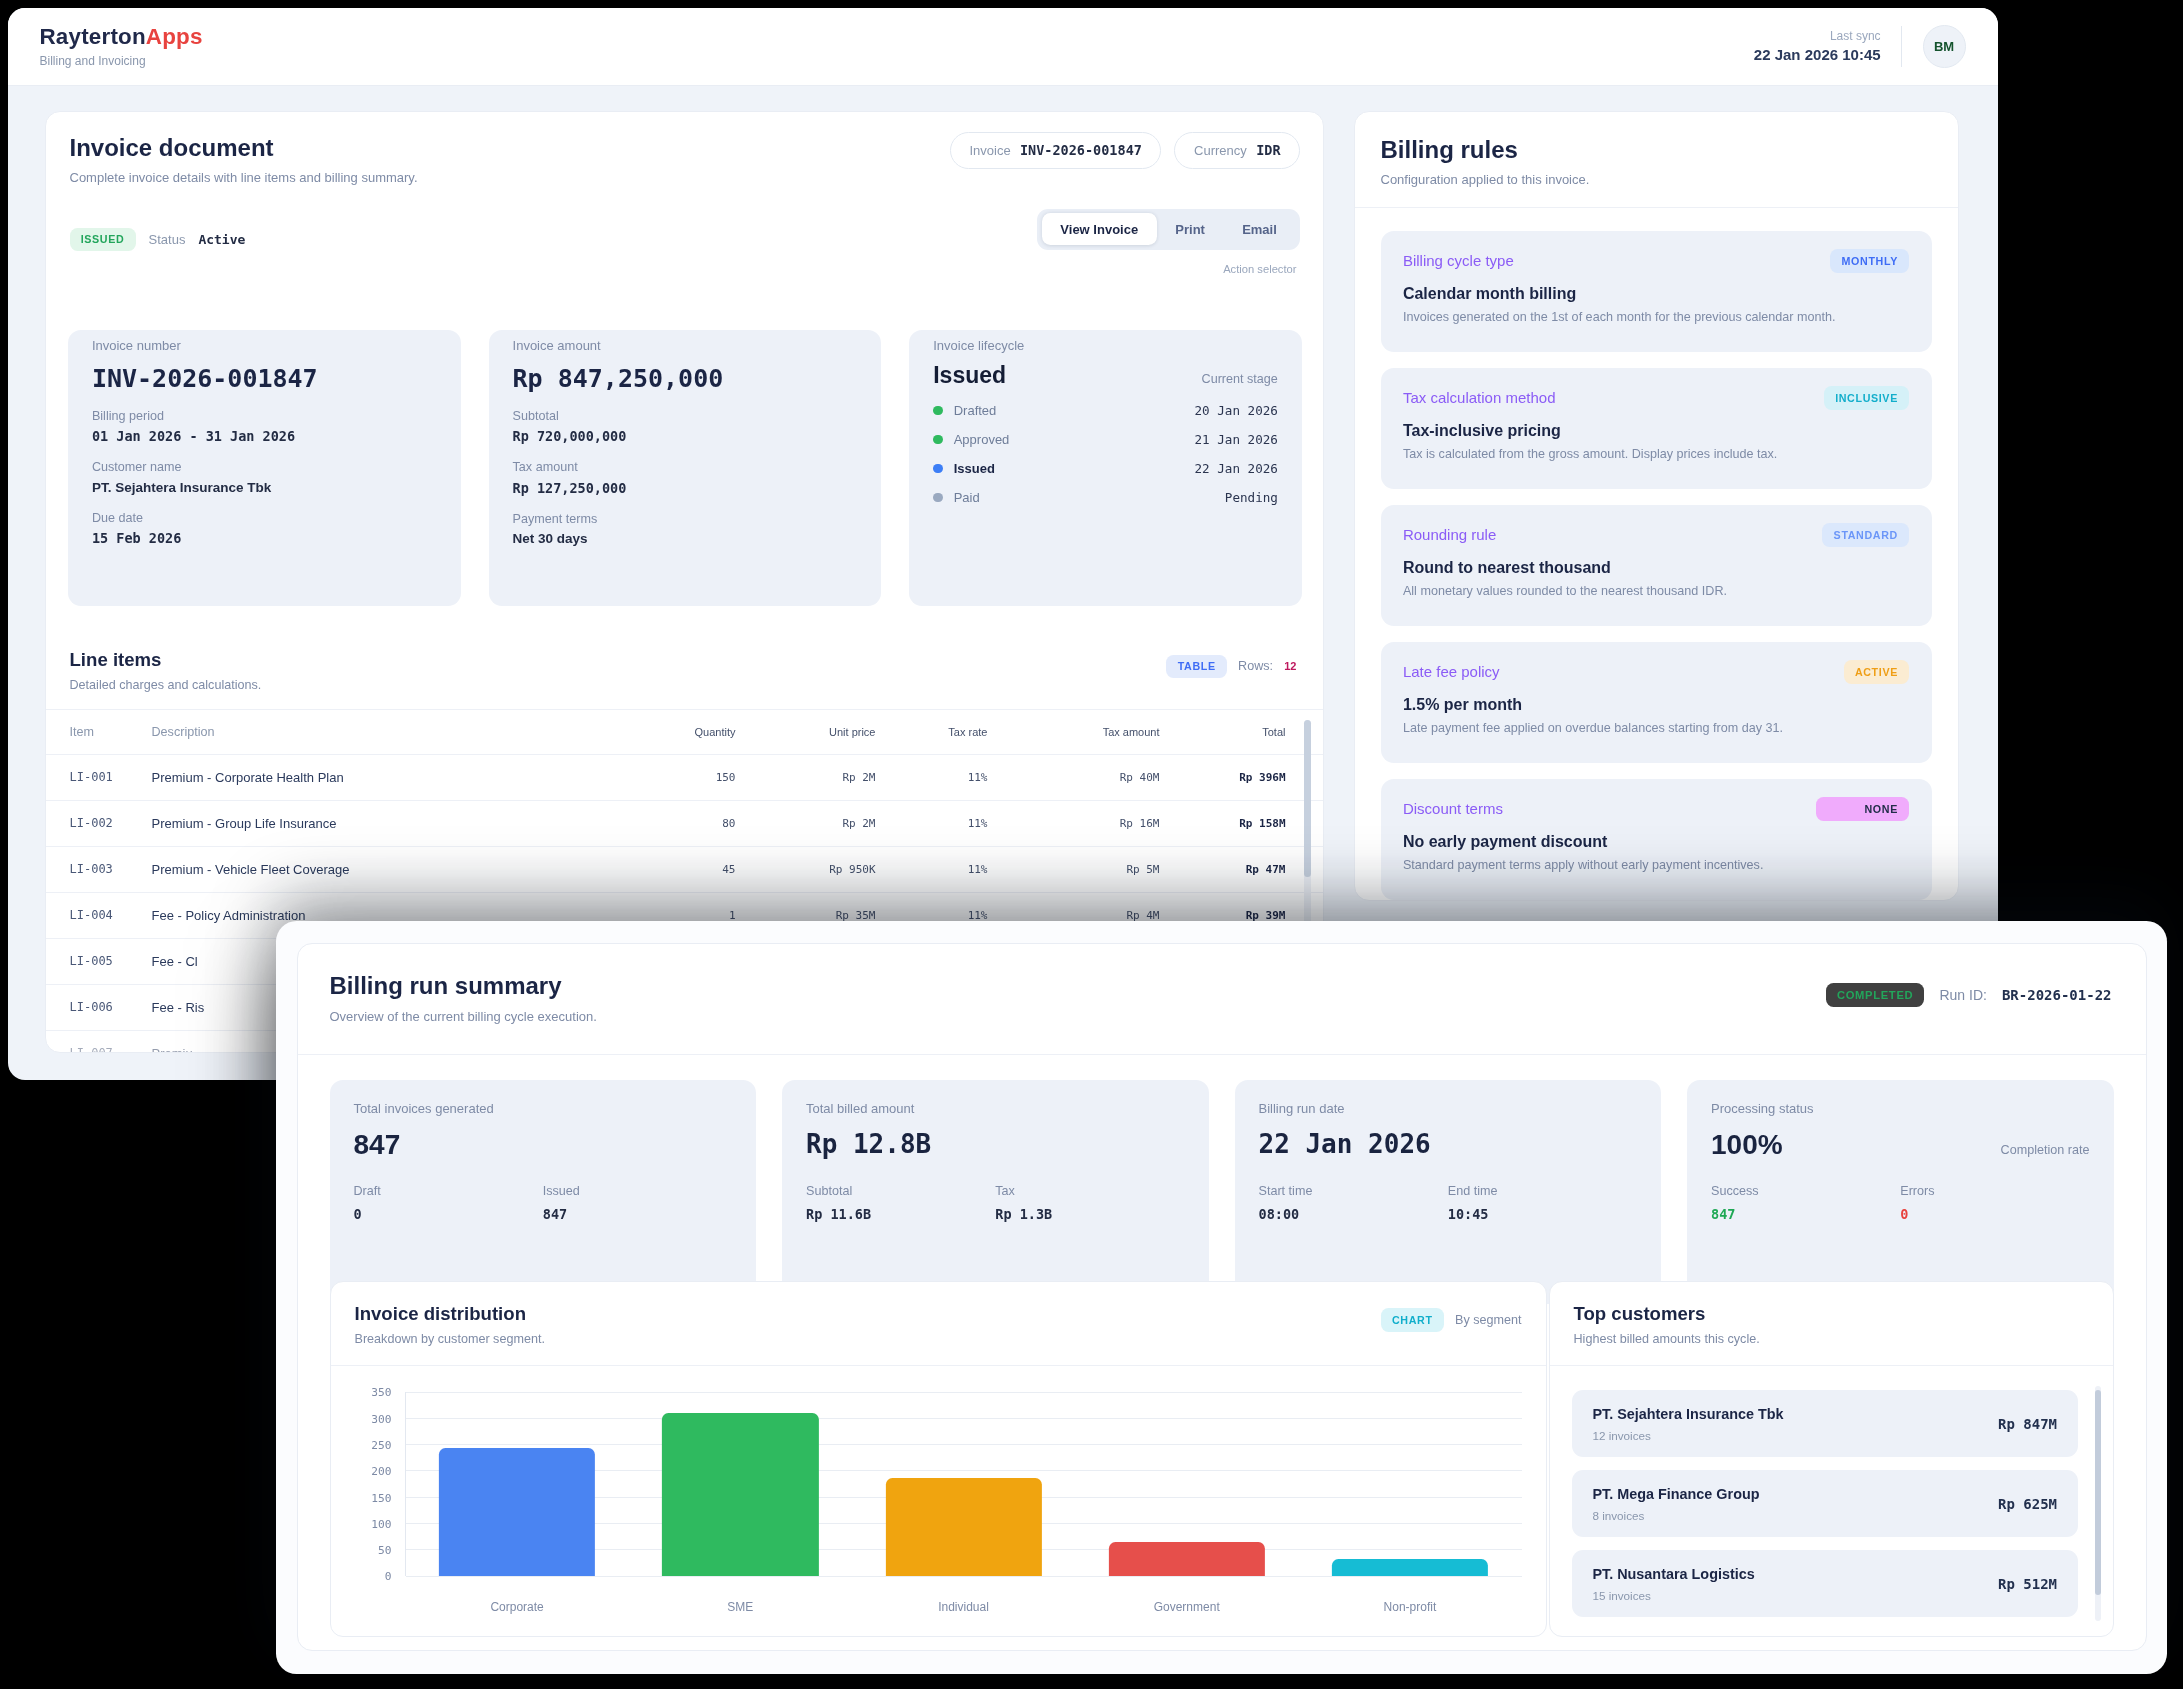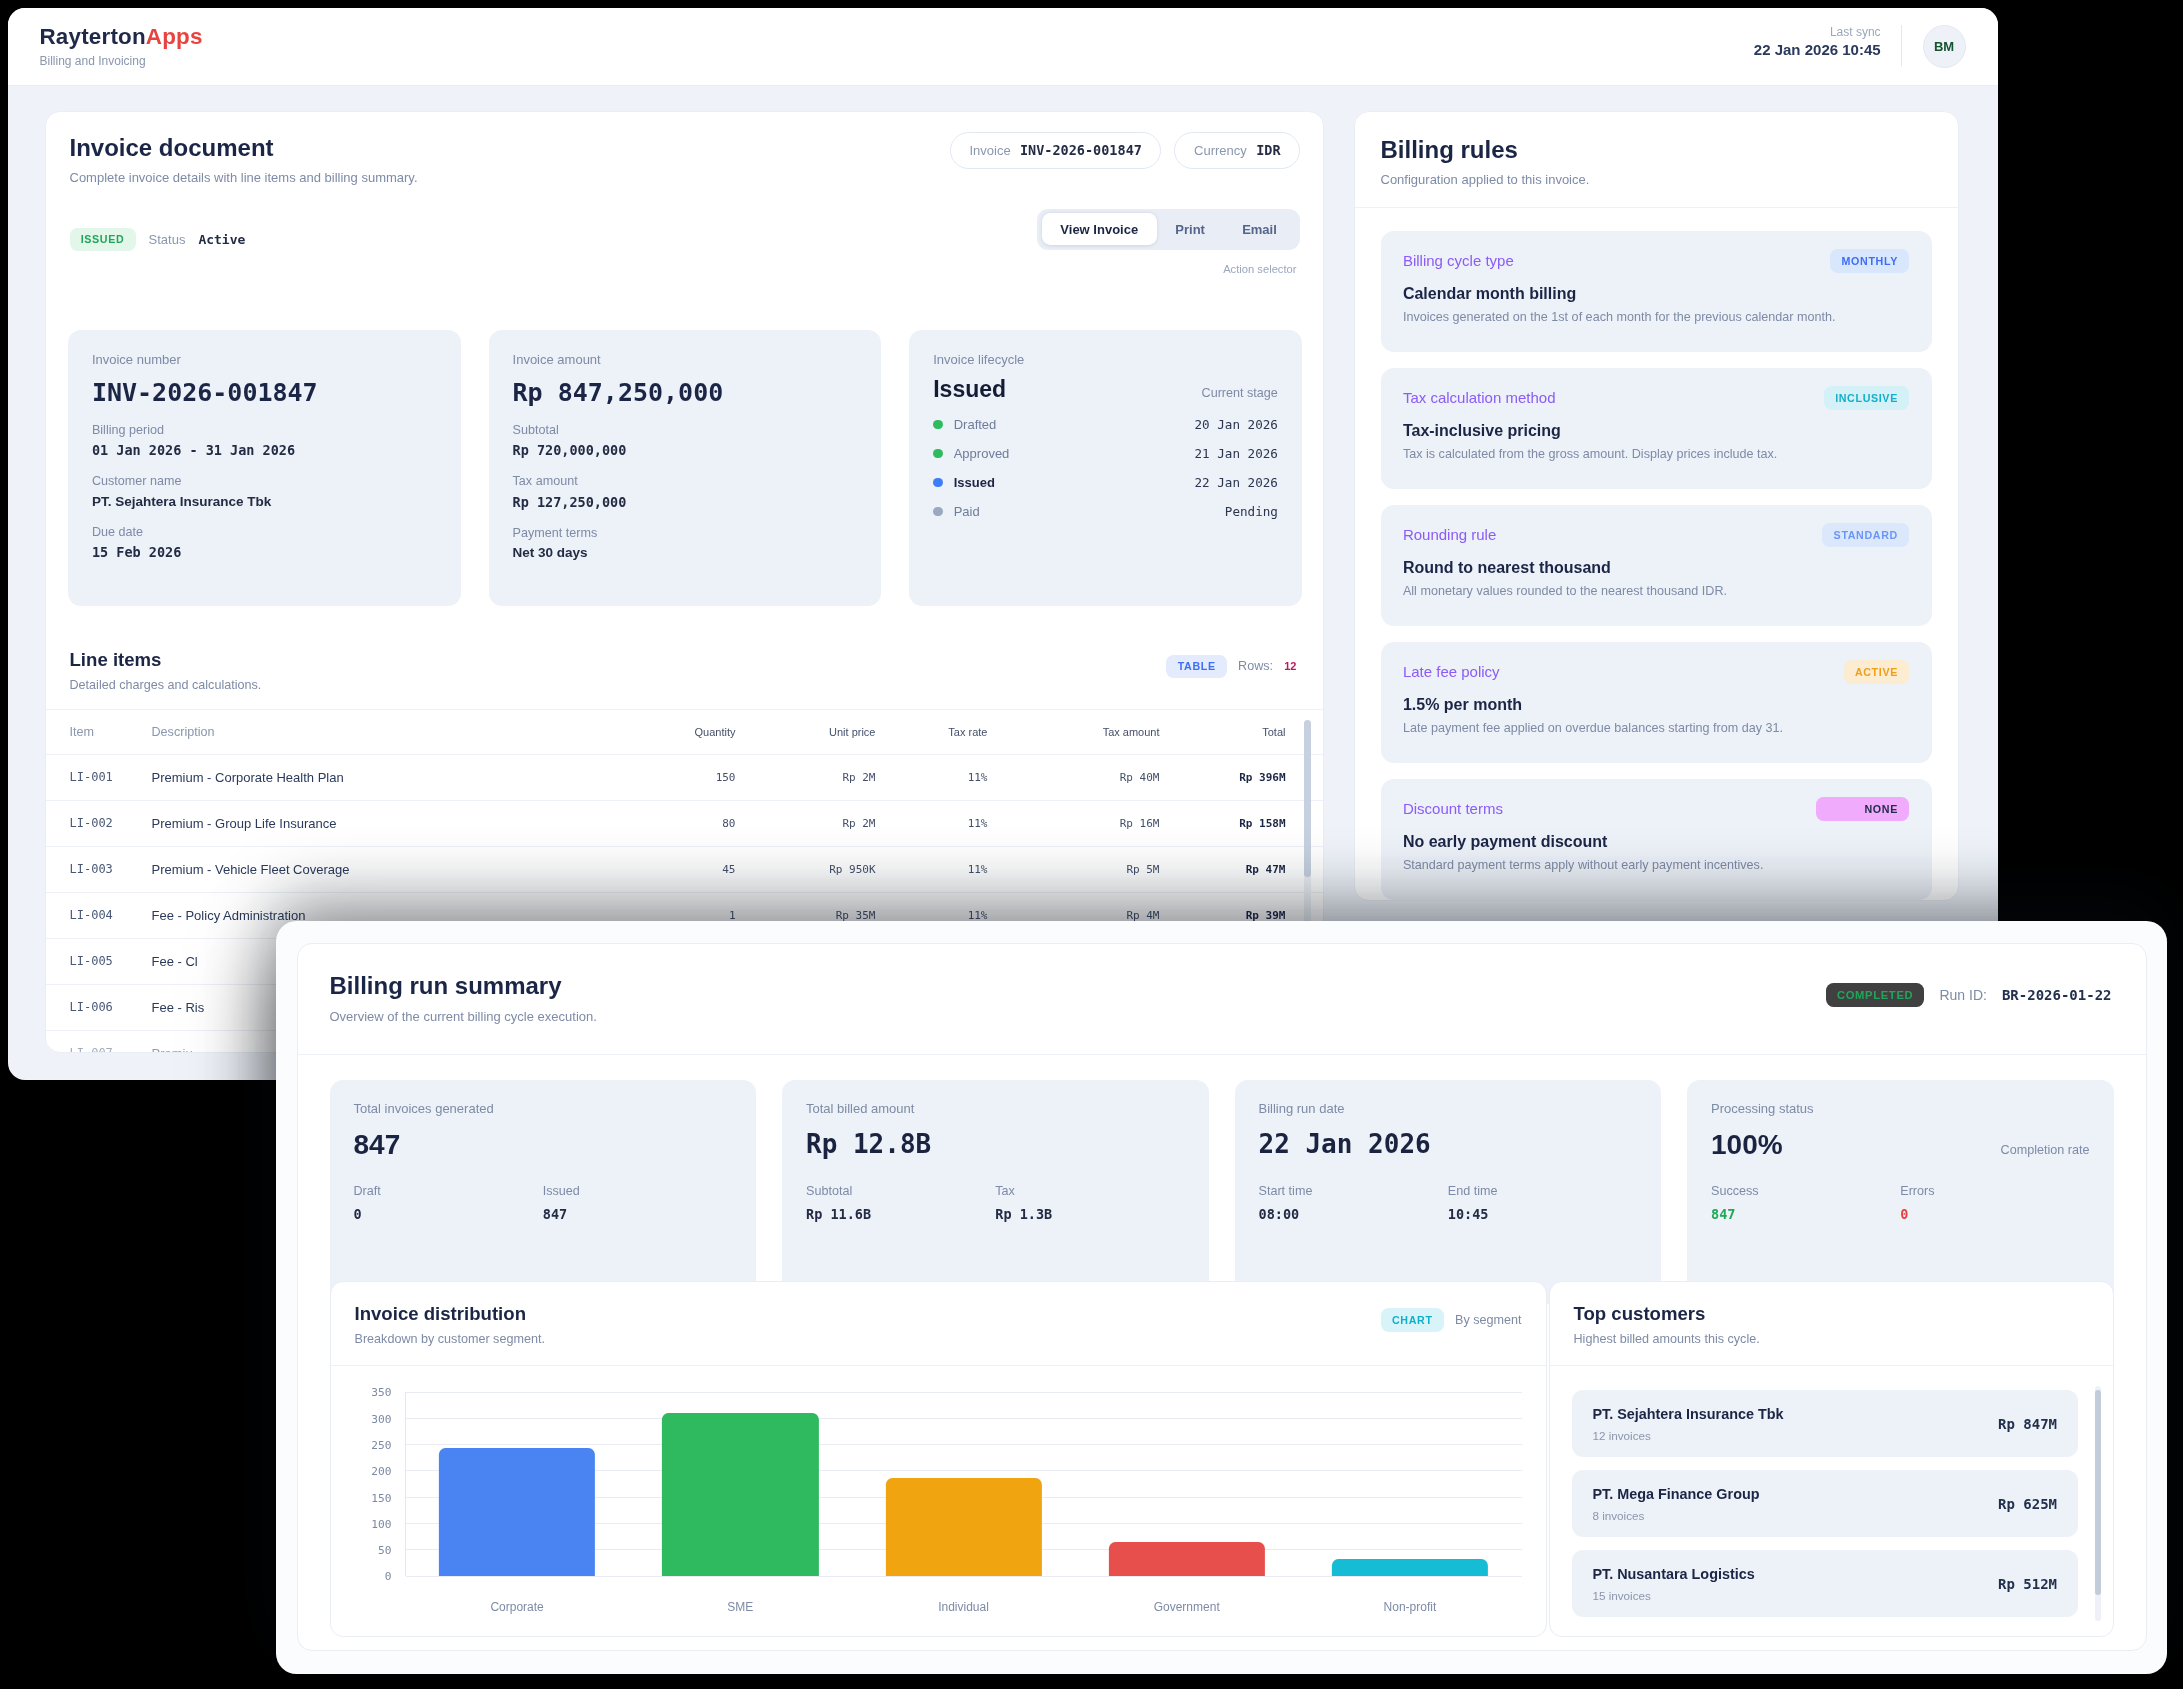--- a/index.html
+++ b/index.html
@@ -11,21 +11,21 @@
 
   
   #main-window { position:absolute; left:7.5px; top:7.5px; width:1990px; height:1072px;
     background:#eff3f9; border-radius:17px; overflow:hidden; box-shadow:0 11.2px 37px rgba(0,0,0,.5); }
 
   #topbar { position:absolute; left:0; top:0; right:0; height:78px; background:#fff;
     border-bottom:0.9px solid #e9edf4; display:flex; align-items:center; justify-content:space-between; padding:0 32px; }
   .brand-line { font-size:22.4px; font-weight:bold; color:#20294a; letter-spacing:0.2px; }
   .brand-accent { color:#e8433f; }
   .brand-sub { font-size:12px; color:#8a97ad; margin-top:3.7px; }
-  .topbar-right { display:flex; }
+  .topbar-right { display:flex; align-items:center; }
   .sync-block { text-align:right; }
   .sync-label { font-size:12px; color:#9aa7bd; }
   .sync-value { font-size:15px; font-weight:bold; color:#2b3a5c; margin-top:2.8px; }
   .topbar-divider { width:0.9px; height:41px; background:#e2e8f0; margin:0 20.5px; }
   .avatar { width:43px; height:43px; border-radius:50%; background:#eef2f8; border:0.9px solid #e2e8f0;
     display:flex; align-items:center; justify-content:center; font-size:13px; font-weight:bold; color:#14532d; }
 
   .card { background:#fff; border:0.9px solid #e9edf4; border-radius:15px; }
 
   
@@ -43,21 +43,21 @@
   .seg-tab.active { background:#fff; color:#1b2545; box-shadow:0 0.9px 3.7px rgba(20,30,60,.12); }
   #action-selector { position:absolute; right:26px; top:151px; font-size:11.2px; color:#9aa7bd; }
   #status-row { position:absolute; left:24px; top:116px; display:flex; align-items:center; gap:13px; }
   .badge { font-size:10.7px; font-weight:bold; letter-spacing:.06em; border-radius:7.5px; padding:5.6px 11.2px; }
   #issued-badge { background:#e2f6ea; color:#22a55b; }
   #status-label { font-size:13px; color:#8a97ad; }
   #status-value { font-size:13px; font-weight:bold; color:#232c44; }
 
   #info-grid { position:absolute; left:22.4px; top:218px; width:1234px; height:276px;
     display:grid; grid-template-columns:1fr 1fr 1fr; gap:28px; }
-  .info-box { background:#edf1f8; border-radius:13px; padding:22px 24px; position:relative; }
+  .info-box { background:#edf1f8; border-radius:13px; padding:8px 24px; position:relative; }
   .info-label { font-size:13px; color:#7e8ba6; }
   .info-big { font-size:25px; font-weight:bold; color:#1b2545; margin-top:11.2px; }
   .field { margin-top:16px; }
   .field-label { font-size:12.6px; color:#7e8ba6; }
   .field-value { font-size:13.5px; font-weight:bold; color:#232c44; margin-top:5.6px; }
   .life-top { display:flex; align-items:baseline; justify-content:space-between; margin-top:9.3px; }
   .life-big { font-size:23px; font-weight:bold; color:#141d35; }
   .life-note { font-size:12.6px; color:#7e8ba6; }
   .stage-row { display:flex; align-items:center; margin-top:14px; }
   .stage-dot { width:9.3px; height:9.3px; border-radius:50%; margin-right:11.2px; flex:none; }

